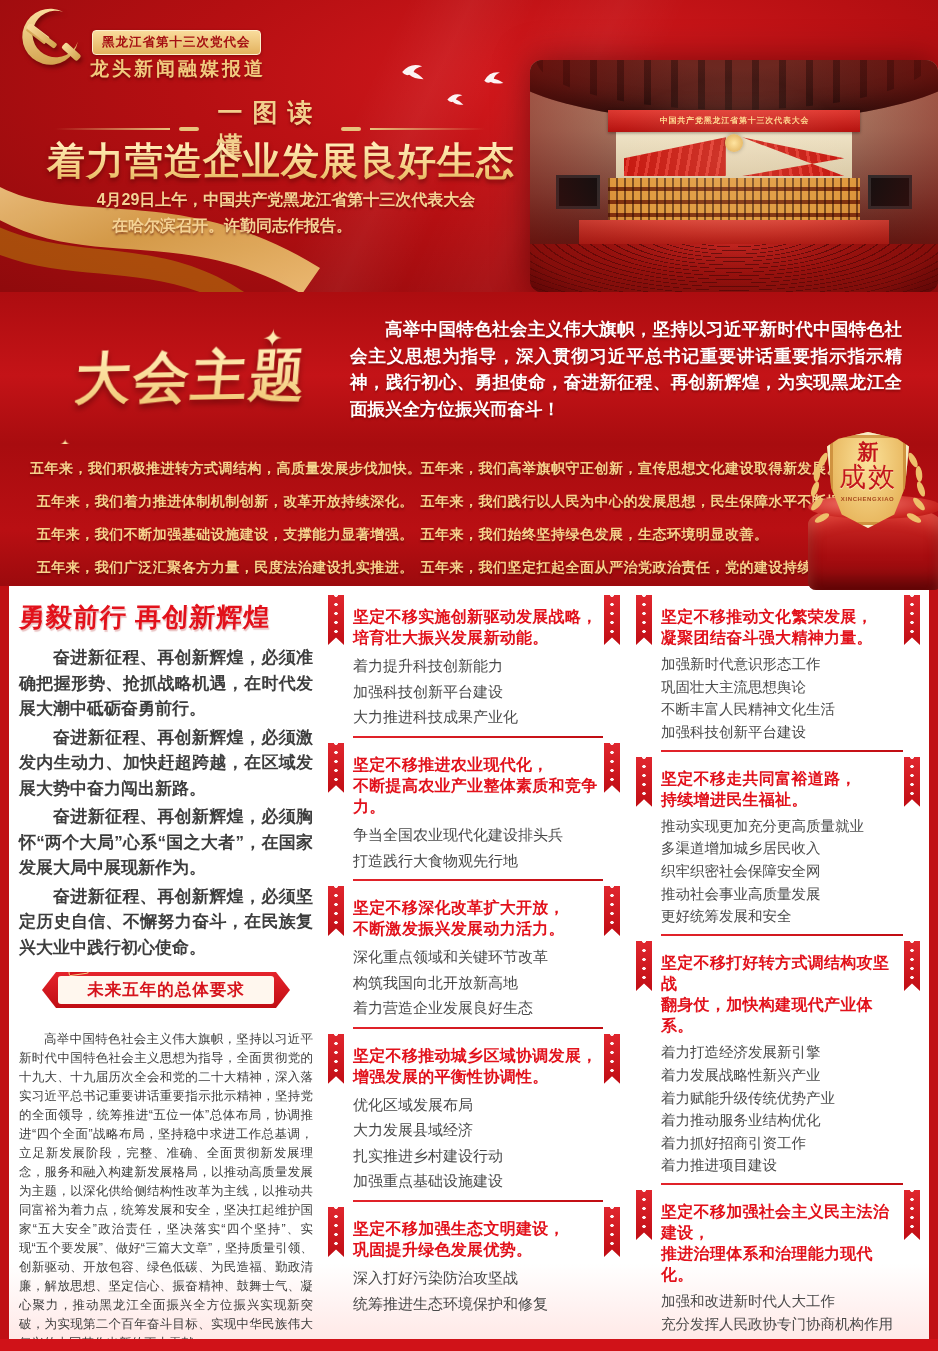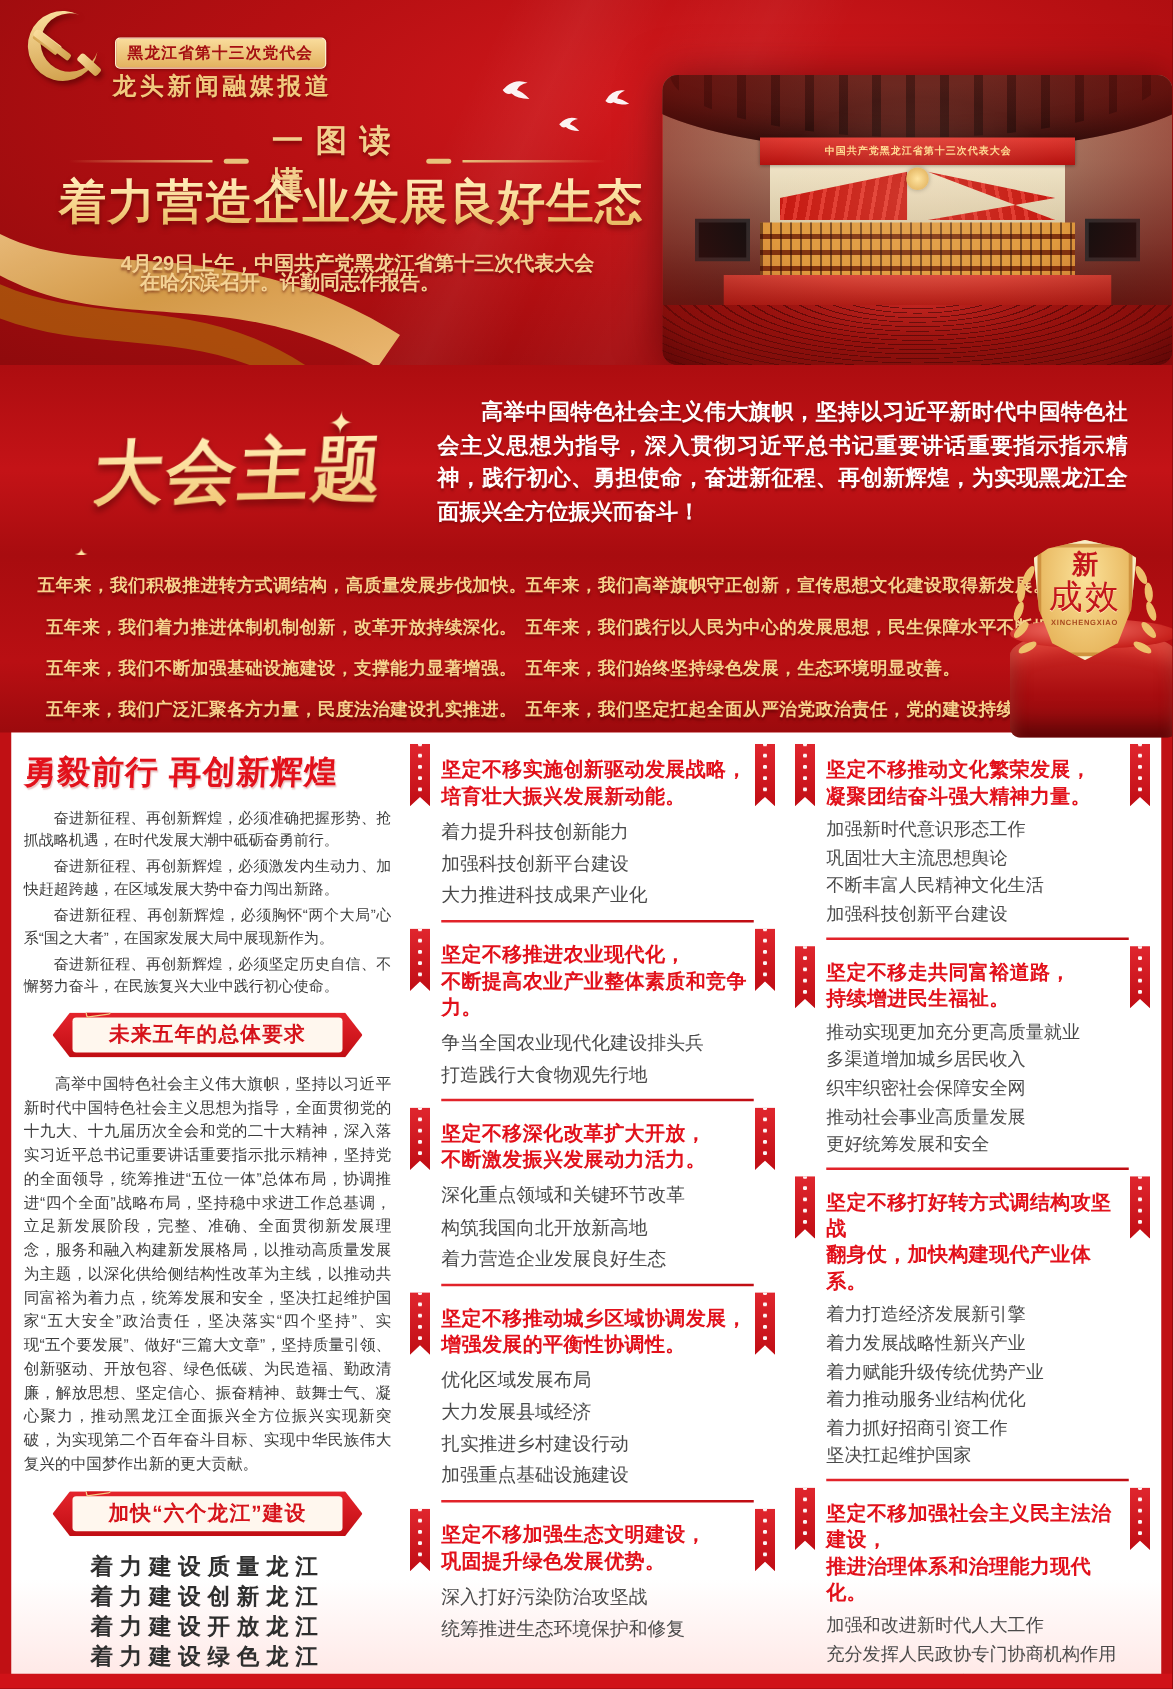--- a/index.html
+++ b/index.html
@@ -22,21 +22,21 @@
   .kl{width:140px;height:2px;background:linear-gradient(90deg,rgba(232,194,124,0),#e8c27c);}
   .kl.r{background:linear-gradient(270deg,rgba(232,194,124,0),#e8c27c);}
   .kd{width:24px;height:4px;border-radius:2px;background:#e8c27c;margin:0 9px;}
   .ktext{color:#f2cf8d;font-size:25px;font-weight:bold;letter-spacing:10px;text-shadow:0 2px 3px rgba(90,0,0,.6);margin-left:10px;}
   .htitle{position:absolute;left:36px;top:136px;width:490px;margin:0;text-align:center;
         font-size:38px;font-weight:bold;letter-spacing:1px;color:#f7d393;
         background:linear-gradient(180deg,#ffeab4 20%,#f2c979 70%,#dca74e);-webkit-background-clip:text;background-clip:text;
         -webkit-text-fill-color:transparent;filter:drop-shadow(0 3px 2px rgba(70,0,0,.5));z-index:3;}
   .sub{position:absolute;left:36px;width:500px;margin:0;text-align:center;color:#f4d294;font-size:16px;font-weight:bold;
         text-shadow:0 2px 2px rgba(80,0,0,.5);z-index:3;}
-  .sub1{top:201px;}
+  .sub1{top:190px;}
   .sub2{top:216px;left:-18px;}
   
   .dove{position:absolute;z-index:3;opacity:.95;}
   
   .ribbonart{position:absolute;left:-10px;bottom:-14px;z-index:2;opacity:.95;}
   
   .photo{position:absolute;right:0;top:60px;width:408px;height:232px;border-radius:12px;overflow:hidden;
          box-shadow:0 0 34px rgba(55,0,0,.55);z-index:2;}
   .photo>div{position:absolute;}
   .p-wall{inset:0;background:linear-gradient(180deg,#bb8f76 0%,#a3705c 30%,#7c4438 58%,#551d17 78%,#3c100d 100%);}
@@ -107,23 +107,23 @@
 
   
   .main-wrap{background:#c01014;padding:0 9px;}
   .content{position:relative;height:753px;overflow:hidden;display:grid;grid-template-columns:294px 294px 1fr;gap:14px;
          background:linear-gradient(180deg,#ffffff 0%,#ffffff 90%,#ffe9e7 100%);padding:12px 8px 0 10px;}
   .col{min-width:0;}
 
   
   .ltitle{margin:2px 0 10px;font-size:26px;color:#e2111b;font-weight:bold;letter-spacing:1px;
          transform:skewX(-3deg);text-shadow:1px 2px 1px rgba(170,20,20,.25);}
-  .lp{margin:0 0 3px;font-size:12px;line-height:1.5;color:#3d3d3d;font-weight:normal;text-indent:2em;text-align:justify;}
+  .lp{margin:0 0 3px;font-size:17px;line-height:1.5;color:#3d3d3d;font-weight:bold;text-indent:2em;text-align:justify;}
   .req{margin:6px 0 0;font-size:12.5px;line-height:1.52;color:#3d3d3d;font-weight:normal;text-indent:2em;text-align:justify;}
-  .ribbon{position:relative;width:248px;height:36px;margin:12px auto 12px;background:linear-gradient(#e5242c,#c00d13);
+  .ribbon{position:relative;width:248px;height:36px;margin:12px auto 22px;background:linear-gradient(#e5242c,#c00d13);
          clip-path:polygon(14px 0,calc(100% - 14px) 0,100% 50%,calc(100% - 14px) 100%,14px 100%,0 50%);
          display:flex;align-items:center;justify-content:center;}
   .ribbon::before{content:"";position:absolute;inset:4px 16px;background:#fff7ee;border-radius:3px;}
   .rtext{position:relative;color:#d6131b;font-weight:bold;font-size:16.5px;letter-spacing:1px;z-index:1;}
   .rflag{position:absolute;left:26px;top:-11px;width:20px;height:14px;background:#d6131b;border:1px solid #f3cd85;
          border-radius:2px;display:flex;align-items:center;justify-content:center;transform:rotate(-8deg);
          color:#f6d590;font-size:9px;line-height:1;z-index:2;}
   .six{margin:8px 0 0;padding:0;list-style:none;text-align:center;}
   .six li{font-size:18px;font-weight:bold;color:#2e2e2e;letter-spacing:.3em;line-height:1.34;white-space:nowrap;}
 
@@ -417,21 +417,21 @@
         <h3 class="bt">
           <span>坚定不移打好转方式调结构攻坚战</span>
           <span>翻身仗，加快构建现代产业体系。</span>
         </h3>
         <ul class="bi">
           <li>着力打造经济发展新引擎</li>
           <li>着力发展战略性新兴产业</li>
           <li>着力赋能升级传统优势产业</li>
           <li>着力推动服务业结构优化</li>
           <li>着力抓好招商引资工作</li>
-          <li>坚决扛起维护国家</li>
+          <li>着力推进项目建设</li>
         </ul>
         <div class="rule"></div>
       </section>
 
       <section class="box">
         <i class="corner cl"></i>
         <i class="corner cr"></i>
         <h3 class="bt">
           <span>坚定不移加强社会主义民主法治建设，</span>
           <span>推进治理体系和治理能力现代化。</span>

